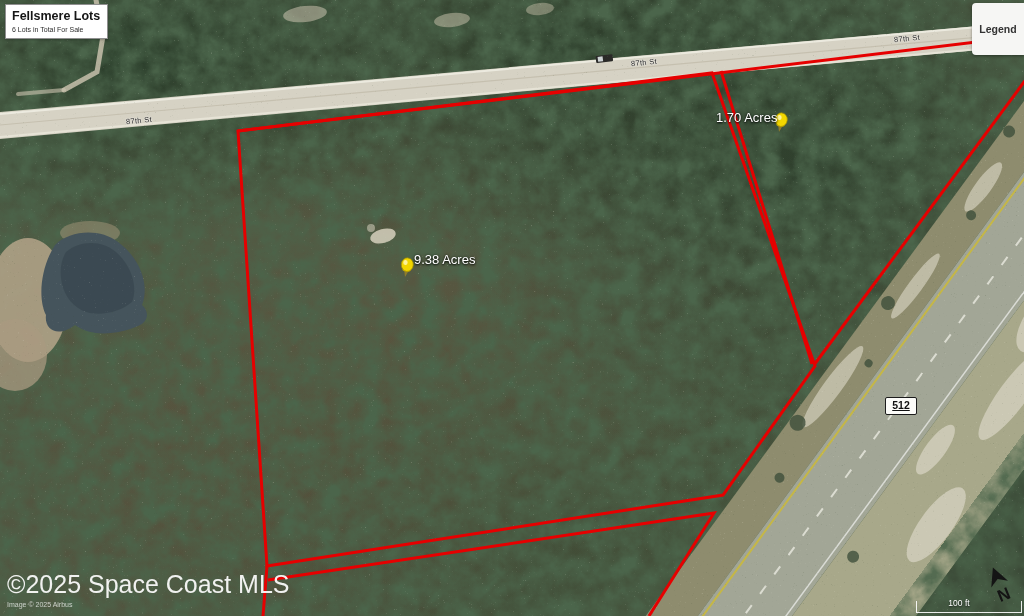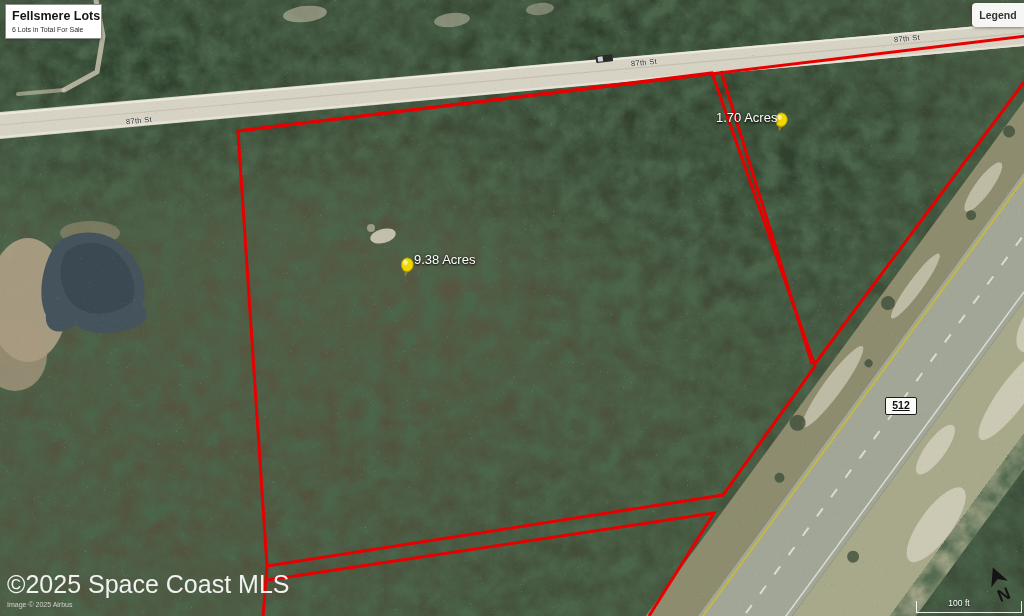--- a/index.html
+++ b/index.html
@@ -17,28 +17,28 @@
       radial-gradient(620px 430px at 38% 52%, rgba(98,84,62,.55), rgba(98,84,62,0) 70%),
       radial-gradient(520px 380px at 18% 82%, rgba(92,78,58,.55), rgba(92,78,58,0) 70%),
       radial-gradient(640px 360px at 53% 88%, rgba(54,68,46,.6), rgba(54,68,46,0) 72%),
       radial-gradient(420px 320px at 88% 72%, rgba(62,74,52,.5), rgba(62,74,52,0) 70%),
       #4d5842;
   }
   svg.layer{position:absolute;left:0;top:0;}
   
   .title-box{
     position:absolute;left:5px;top:4px;background:#ffffff;
-    border:1px solid #8f8f8f;padding:4px 1px 5px 6px;z-index:30;
+    border:1px solid #8f8f8f;padding:4px 7px 5px 6px;z-index:30;
     box-shadow:0 1px 2px rgba(0,0,0,.25);
   }
   .title-box .t{font-size:12.5px;font-weight:bold;color:#161616;white-space:nowrap;}
   .title-box .s{font-size:7px;color:#2b2b2b;margin-top:3px;white-space:nowrap;}
   .legend-btn{
     position:absolute;right:0;top:3px;z-index:30;width:48px;
-    background:#f6f6f4;border-radius:4px 0 0 4px;padding:6px 2px;
+    background:#f6f6f4;border-radius:4px 0 0 4px;padding:20px 2px;
     text-align:center;font-size:10.5px;font-weight:bold;color:#333;
     box-shadow:0 1px 3px rgba(0,0,0,.4);cursor:pointer;
   }
   .acre{
     position:absolute;color:#fff;font-size:13px;z-index:22;white-space:nowrap;
     text-shadow:0 1px 2px rgba(0,0,0,.9),0 0 3px rgba(0,0,0,.55);
   }
   .street{
     position:absolute;font-size:7.5px;color:#1e1e1e;letter-spacing:.3px;z-index:12;
     transform:rotate(-6deg);text-shadow:0 0 2px rgba(255,255,255,.75),0 0 1px rgba(255,255,255,.9);

